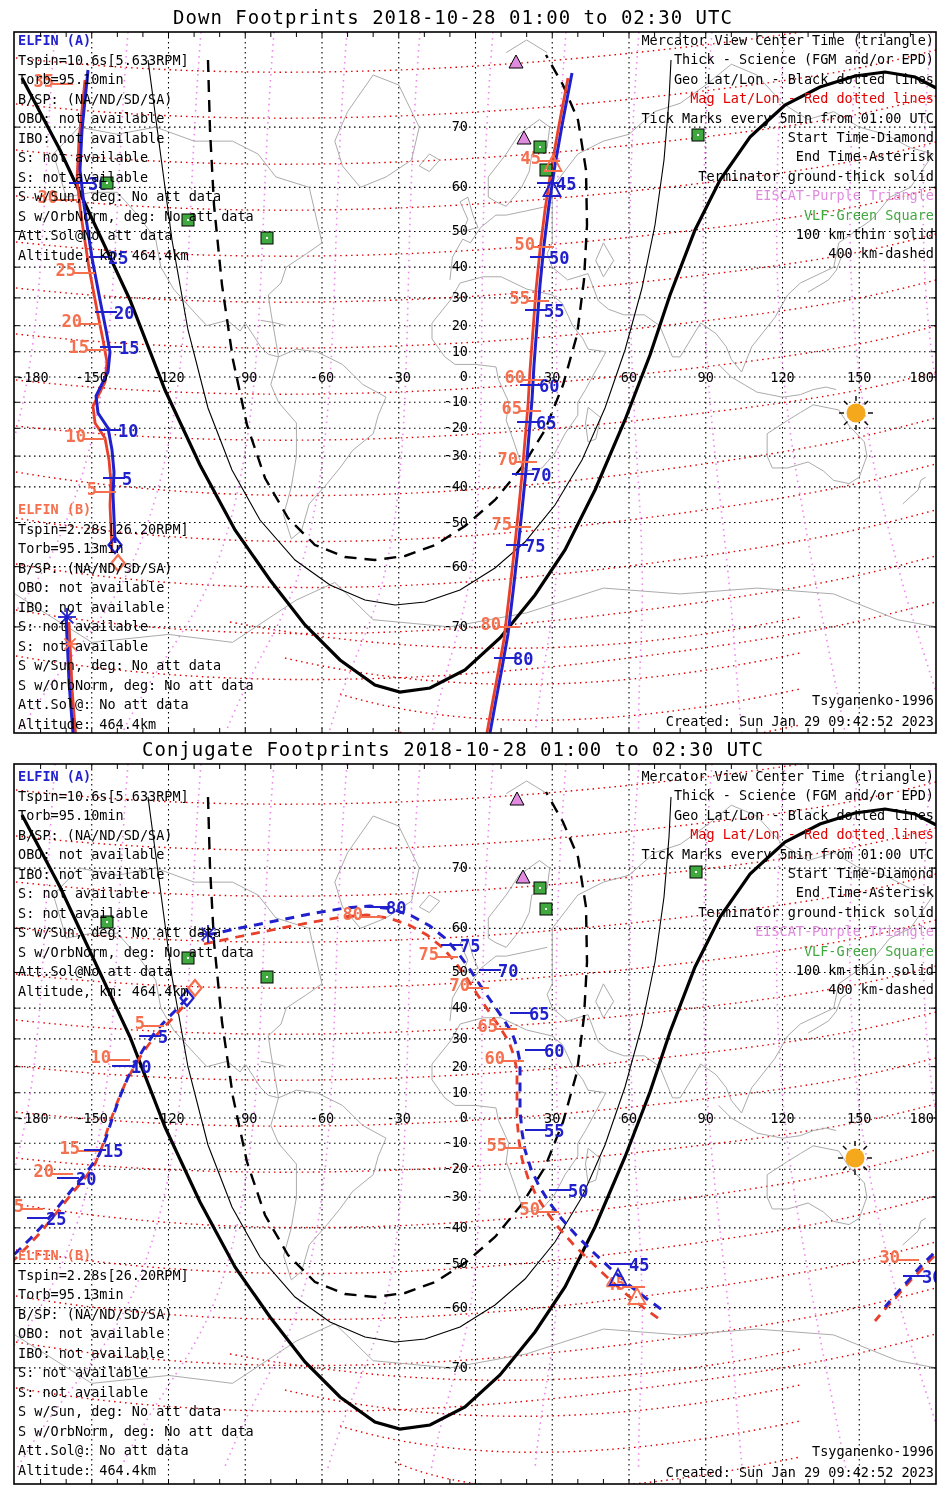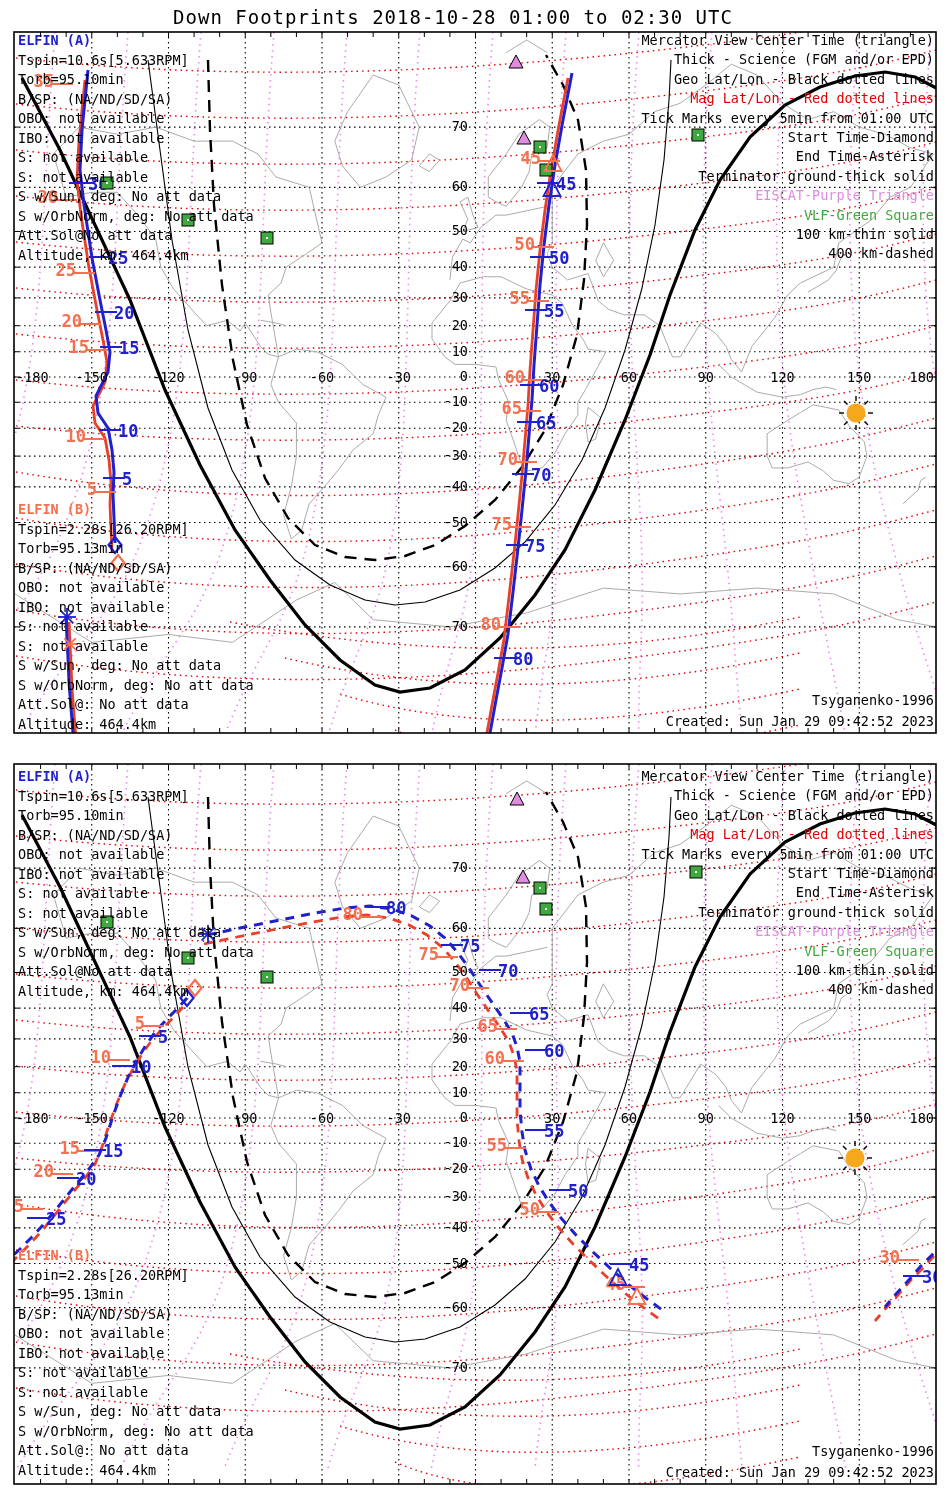--- a/index.html
+++ b/index.html
@@ -8,20 +8,21 @@
   .ptitle{position:absolute;left:0;width:906px;text-align:center;font-size:19px;
           letter-spacing:1px;color:#000;white-space:nowrap;}
   #plot-svg{position:absolute;left:0;top:0;}
   svg text{font-family:"DejaVu Sans Mono",monospace;}
 </style>
 </head>
 <body>
 
 <div class="page">
   <div class="ptitle" id="title-top" style="top: 6px;">Down Footprints 2018-10-28 01:00 to 02:30 UTC</div>
+  <div class="ptitle" id="title-bottom" style="top: 738px;">Conjugate Footprints 2018-10-28 01:00 to 02:30 UTC</div>
   <svg id="plot-svg" width="950" height="1500" viewBox="0 0 950 1500">
       <defs>
         <clipPath id="clip0">
           <rect x="14" y="32" width="922" height="701"></rect>
         </clipPath>
       </defs>
       <g clip-path="url(#clip0)">
         <line x1="14" y1="127.1002165756793" x2="936" y2="127.1002165756793" stroke="#000" stroke-width="1.1" stroke-dasharray="1.5,3.5"></line>
         <line x1="14" y1="187.3580628428265" x2="936" y2="187.3580628428265" stroke="#000" stroke-width="1.1" stroke-dasharray="1.5,3.5"></line>
         <line x1="14" y1="231.46162082964497" x2="936" y2="231.46162082964497" stroke="#000" stroke-width="1.1" stroke-dasharray="1.5,3.5"></line>

